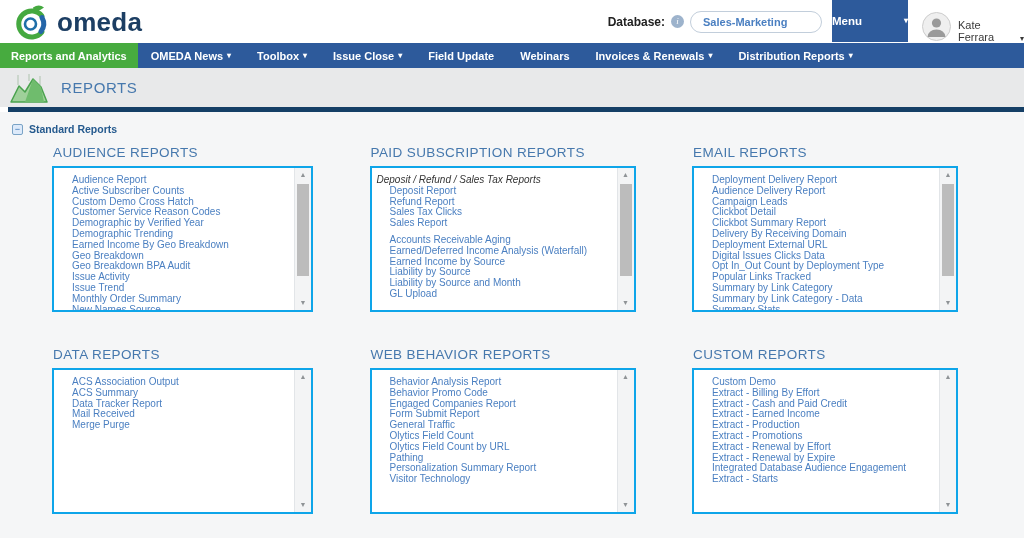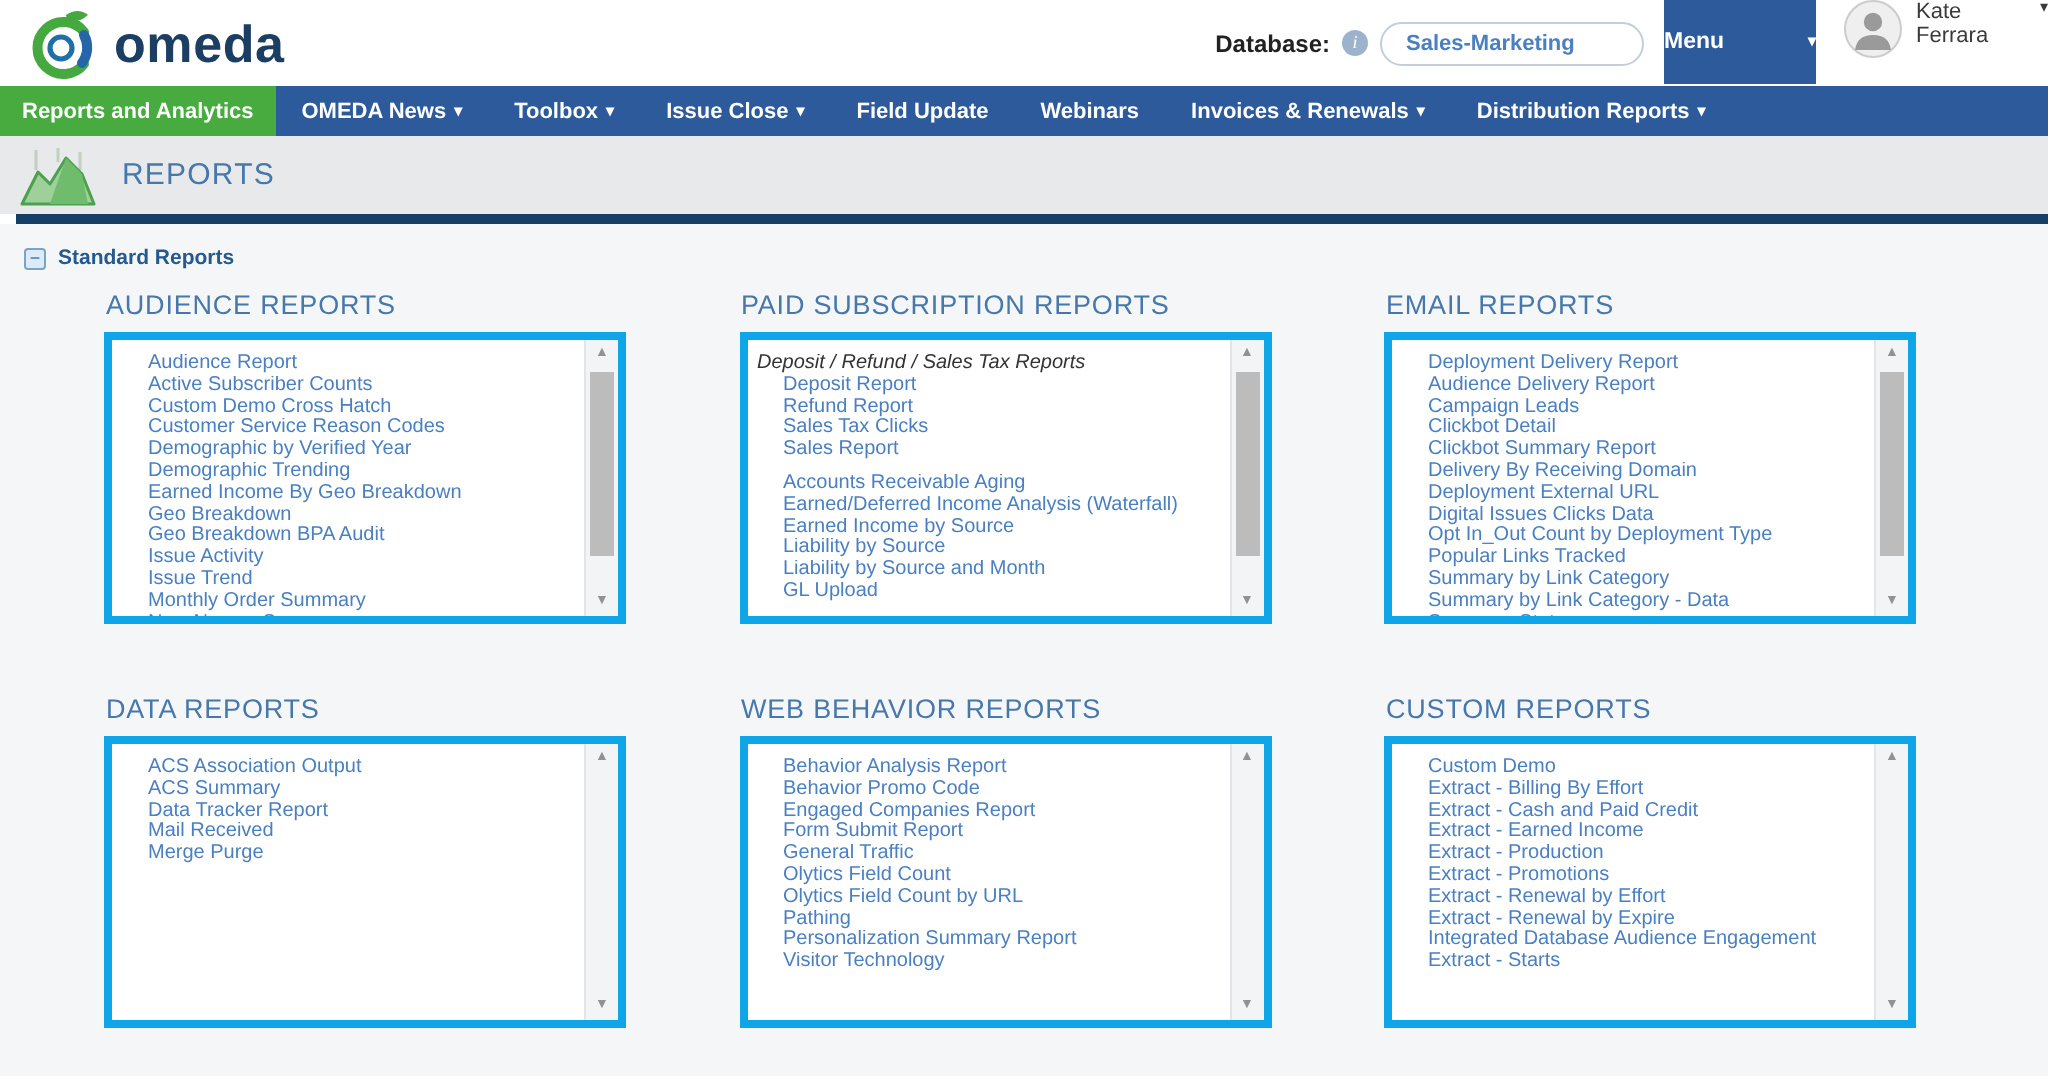--- a/index.html
+++ b/index.html
@@ -15,21 +15,21 @@
   .db-cluster { position:absolute; top:0; right:202px; height:43px; display:flex; align-items:center; gap:6px; }
   .db-label { font-size:12px; font-weight:bold; color:#222; }
   .info-icon { width:13px; height:13px; border-radius:50%; background:#9db3cc; color:#fff;
     font-size:9px; line-height:13px; text-align:center; font-style:italic; font-family:"Liberation Serif",serif; }
   .db-pill { width:132px; height:22px; border:1px solid #c2cedb; border-radius:11px; background:#fff;
     display:flex; align-items:center; padding:0 12px; font-size:11px; font-weight:bold; color:#4a7fc1; }
   .menu-block { position:absolute; top:0; left:832px; width:76px; height:42px; background:#2d5a9b;
     color:#fff; display:flex; align-items:center; justify-content:space-between; gap:5px;
     font-size:11.5px; font-weight:bold; cursor:pointer; }
   .user-block { position:absolute; top:0; left:916px; right:0; height:43px; background:#fff;
-    display:flex; align-items:flex-start; gap:7px; font-size:11px; color:#3a3a3a; padding-left:6px; }
+    display:flex; align-items:flex-end; gap:7px; font-size:11px; color:#3a3a3a; padding-left:6px; }
   .caret { font-size:8px; line-height:1; }
   
   .nav-bar { position:absolute; top:43px; left:0; right:0; height:25px; background:#2d5a9b;
     display:flex; align-items:stretch; }
   .nav-item { color:#fff; font-size:11px; font-weight:bold; padding:0 13px; display:flex;
     align-items:center; gap:4px; white-space:nowrap; cursor:pointer; }
   .nav-item.active { background:#47ab3f; padding:0 11px; }
   
   .banner { position:absolute; top:68px; left:0; right:0; height:39px; background:#e8e9ea;
     display:flex; align-items:center; }
@@ -38,21 +38,21 @@
   .navy-bar { position:absolute; top:107px; left:8px; right:0; height:5px; background:#153f66; }
   
   .content { position:absolute; top:112px; left:0; right:0; bottom:0; background:#f5f6f7; }
   .std-toggle { position:absolute; top:11px; left:12px; display:flex; align-items:center; gap:6px; cursor:pointer; }
   .minus-box { width:11px; height:11px; border:1px solid #7aa3c6; background:#ddeafa; color:#2a6bb0;
     font-size:9px; line-height:9px; text-align:center; border-radius:2px; }
   .std-label { font-size:10.5px; font-weight:bold; color:#255a8e; }
   .sections-grid { position:absolute; left:52px; top:31px; width:906px; display:grid;
     grid-template-columns:261px 266px 266px; justify-content:space-between; row-gap:33px; }
   .sec-title { margin:2px 0 6px 1px; font-size:13.5px; font-weight:normal; color:#4678ad; letter-spacing:0.4px; }
-  .listbox { position:relative; height:146px; background:#fff; border:4px solid #0ea5e9; overflow:hidden; }
+  .listbox { position:relative; height:146px; background:#fff; border:2px solid #0ea5e9; overflow:hidden; }
   .items { padding:7px 24px 0 0; }
   .item { font-size:10px; line-height:10.8px; white-space:nowrap; overflow:hidden; }
   .item.link { color:#4a7fc1; padding-left:18px; cursor:pointer; }
   .item.group { color:#333; padding-left:5px;font-style:italic; }
   .item.groupblue { color:#4a7fc1; padding-left:5px; }
   .item.spacer { height:6px; }
   .scrollbar { position:absolute; top:0; right:0; bottom:0; width:17px; background:#f3f4f5;
     border-left:1px solid #e2e5e8; }
   .sb-btn { position:absolute; left:0; right:0; height:14px; color:#8f9396; font-size:7px;
     text-align:center; line-height:14px; }

